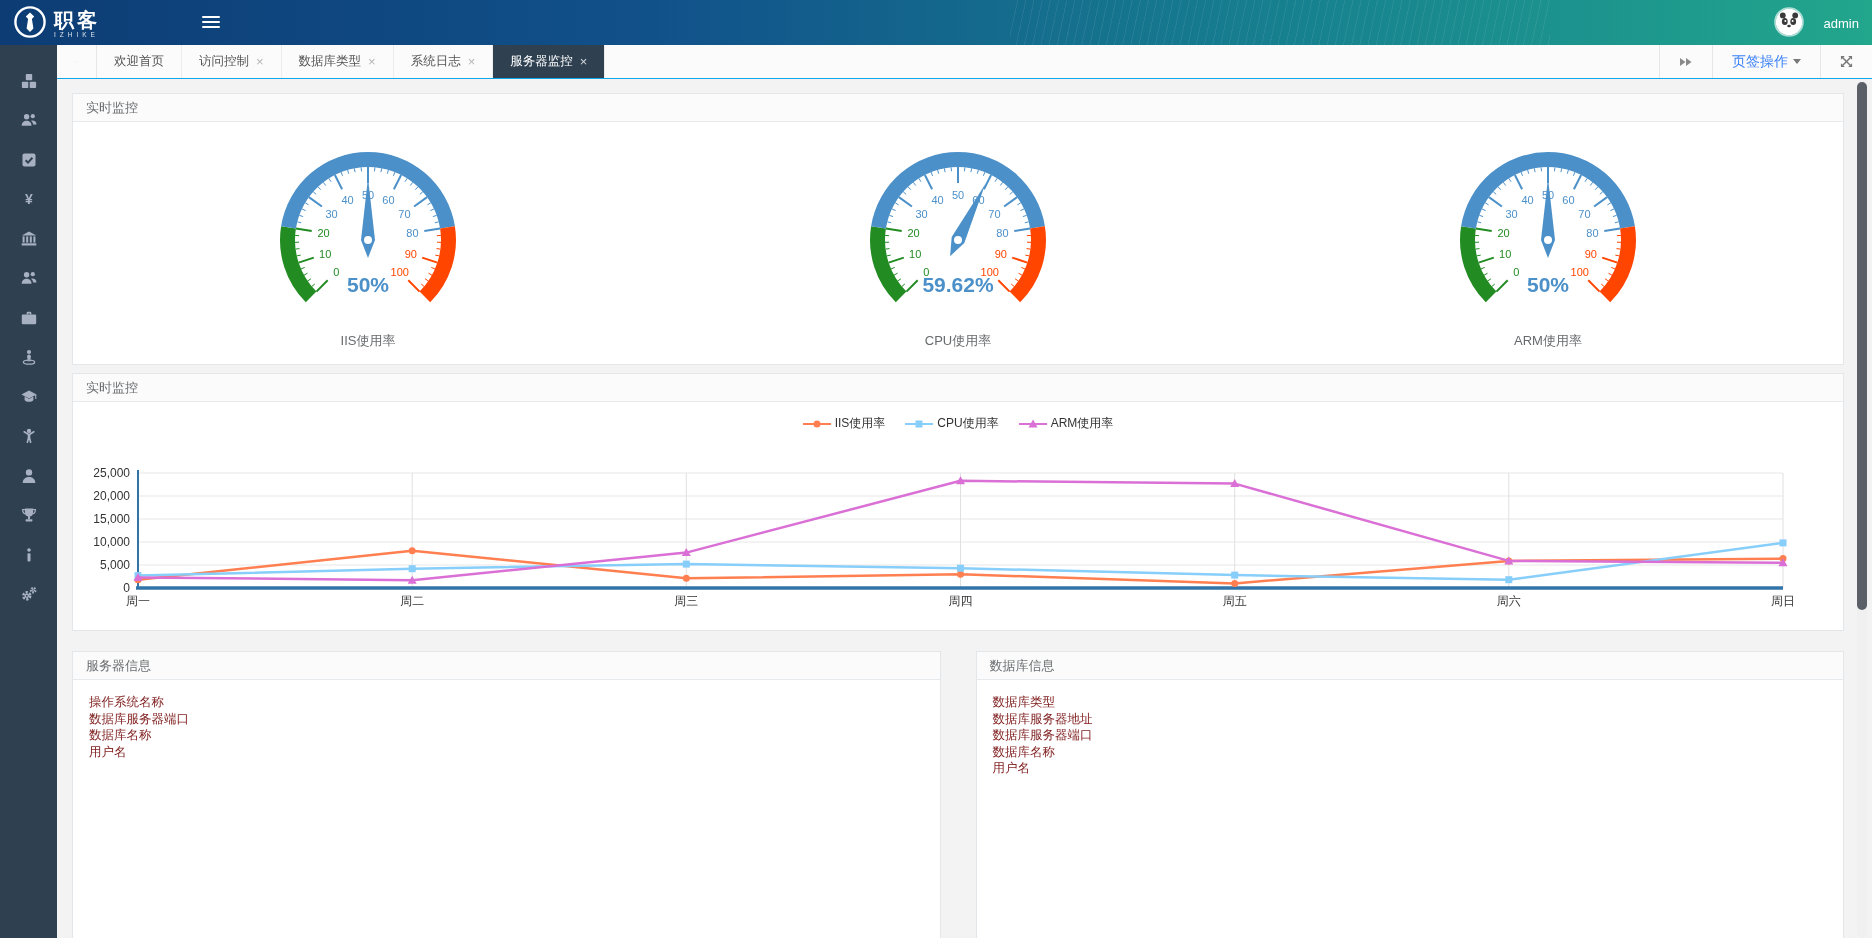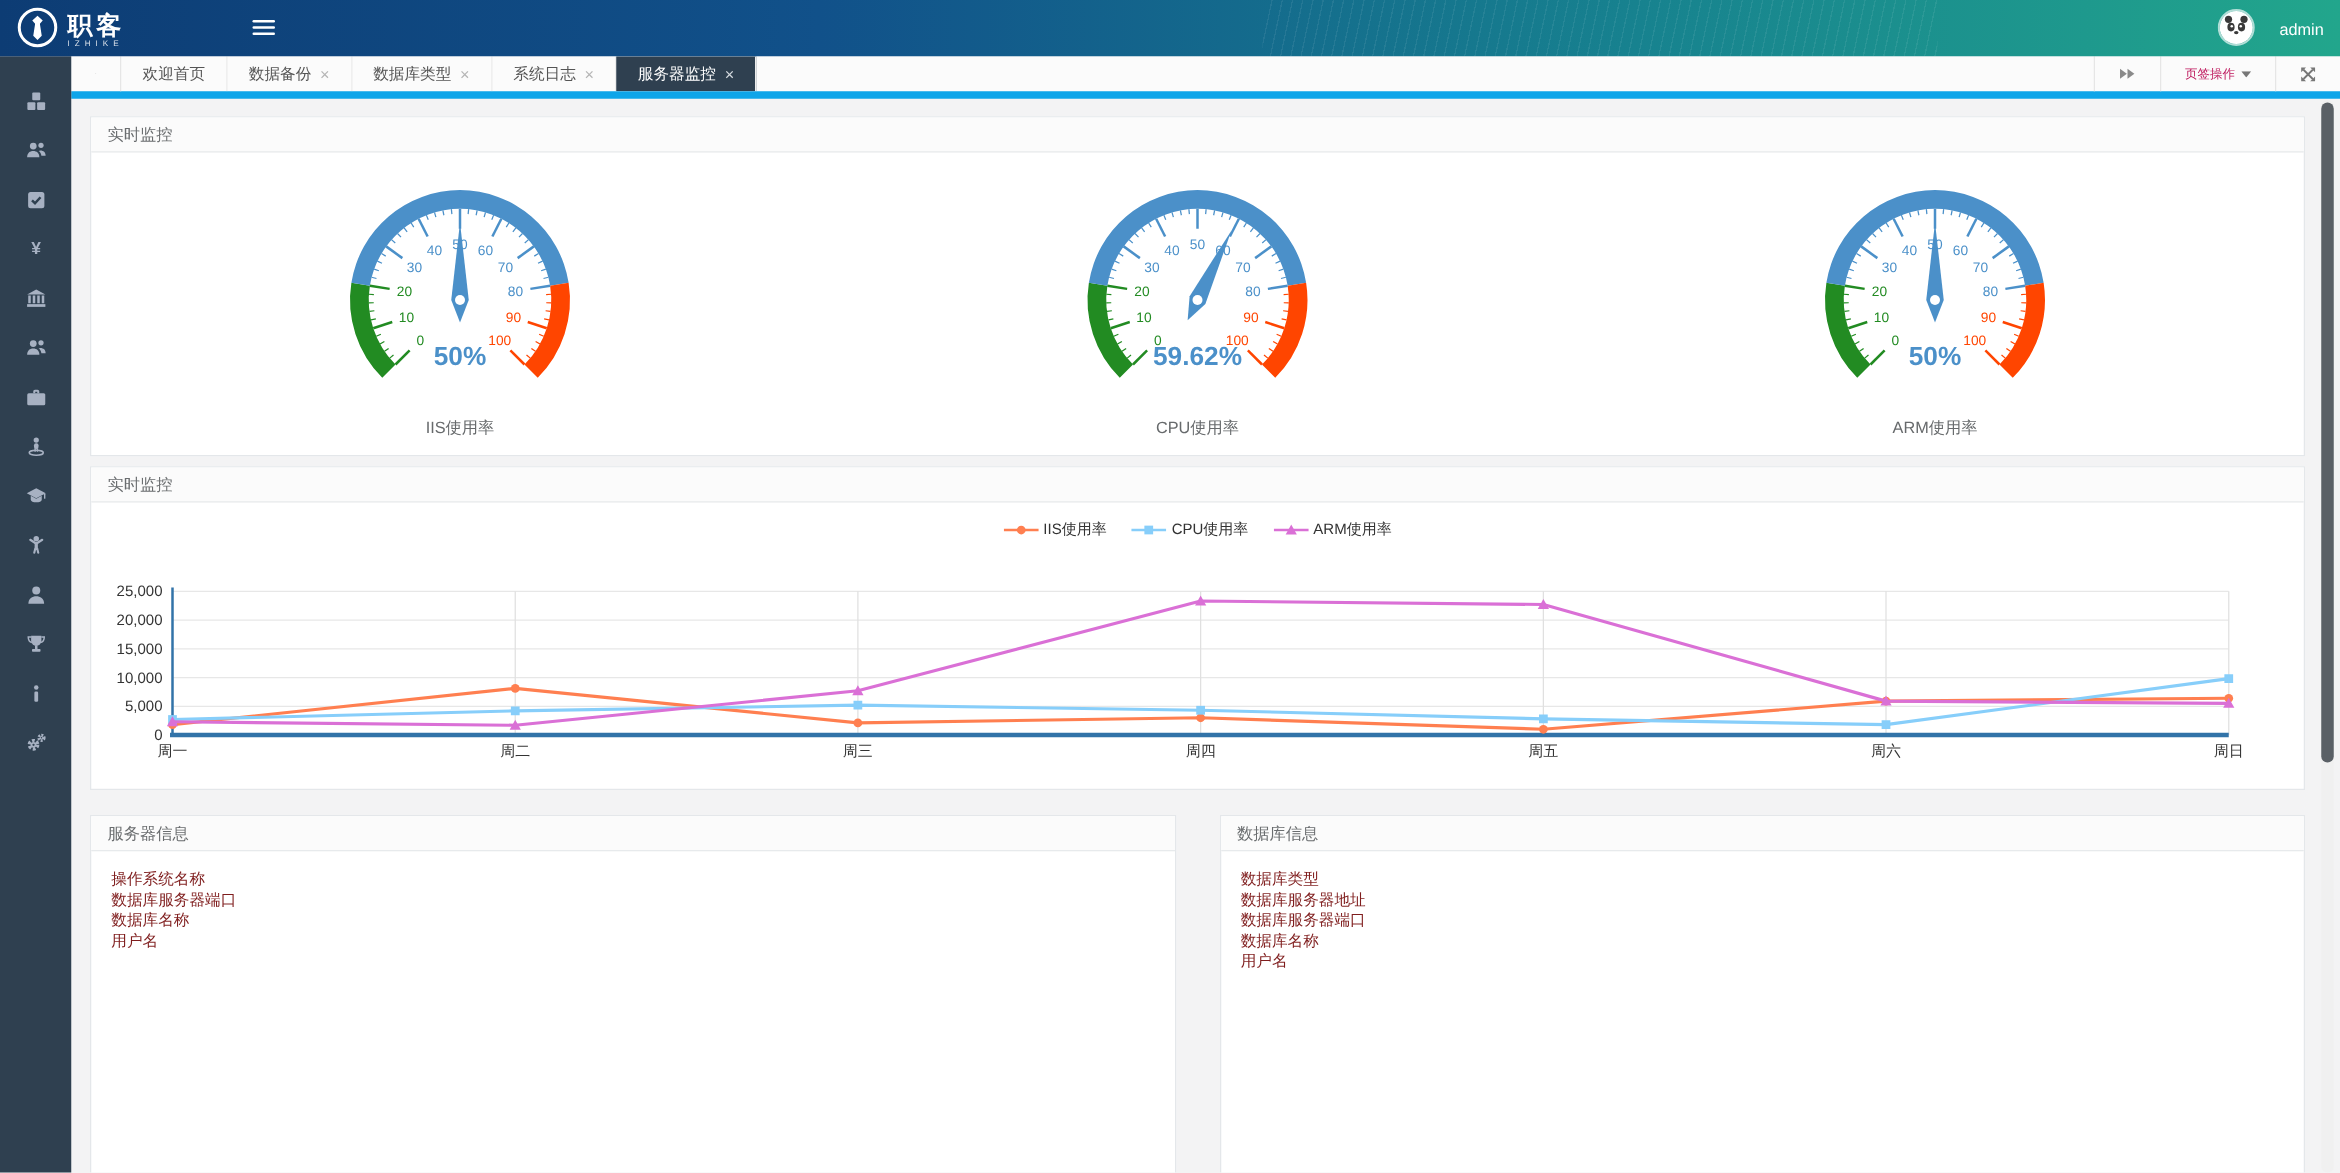--- a/index.html
+++ b/index.html
@@ -12,23 +12,23 @@
     background:repeating-linear-gradient(102deg,transparent 0 7px,rgba(255,255,255,.14) 7px 8px);}
   .logo{position:absolute;left:13px;top:5px;display:flex;align-items:center;gap:7px;color:#fff;}
   .logo-txt .cn{font-size:20px;font-weight:bold;letter-spacing:3px;line-height:22px;text-align:right;}
   .logo-txt .en{font-size:6.5px;letter-spacing:4px;color:rgba(255,255,255,.85);line-height:8px;}
   .hamburger{position:absolute;left:202px;top:16px;width:18px;cursor:pointer;}
   .hamburger div{height:2px;background:#fff;margin-bottom:3px;border-radius:1px;}
   .nav-user{position:absolute;right:13px;top:7px;display:flex;align-items:center;gap:20px;
     color:#fff;font-size:13px;cursor:pointer;}
   
   .tabbar{position:absolute;top:45px;left:57px;right:0;height:34px;background:#fbfbfb;
-    border-bottom:6px solid #0ea5e9;display:flex;align-items:stretch;z-index:20;}
-  .tb-btn{display:flex;align-items:center;justify-content:center;padding:0 19px;color:#be185d;
-    font-size:10px;cursor:pointer;gap:5px;}
+    border-bottom:1px solid #0ea5e9;display:flex;align-items:stretch;z-index:20;}
+  .tb-btn{display:flex;align-items:center;justify-content:center;padding:0 19px;color:#3b82f6;
+    font-size:14px;cursor:pointer;gap:5px;}
   .tb-left{border-right:1px solid #e6e6e6;width:40px;}
   .tabs{flex:1;display:flex;overflow:hidden;}
   .tab{display:flex;align-items:center;gap:7px;padding:0 17px;font-size:12.5px;color:#555;
     border-right:1px solid #ececec;cursor:pointer;white-space:nowrap;}
   .tab .x{color:#b5b5b5;font-size:13px;line-height:1;}
   .tab.active{background:#2f4050;color:#fff;}
   .tab.active .x{color:#d6dbe0;}
   .tabbar-right{display:flex;align-items:stretch;}
   .tabbar-right .tb-btn{border-left:1px solid #e6e6e6;}
   
@@ -102,21 +102,21 @@
     <svg width="14" height="10" viewBox="0 0 14 10" fill="#8a8a8a">
       <polygon points="13,1 7.5,5 13,9"></polygon>
         <polygon points="7,1 1.5,5 7,9"></polygon>
     </svg>
   </div>
   <div class="tabs">
       <div class="tab">
         <span>欢迎首页</span>
       </div>
       <div class="tab">
-        <span>数据备份</span>
+        <span>访问控制</span>
         <span class="x">×</span>
       </div>
       <div class="tab">
         <span>数据库类型</span>
         <span class="x">×</span>
       </div>
       <div class="tab">
         <span>系统日志</span>
         <span class="x">×</span>
       </div>

